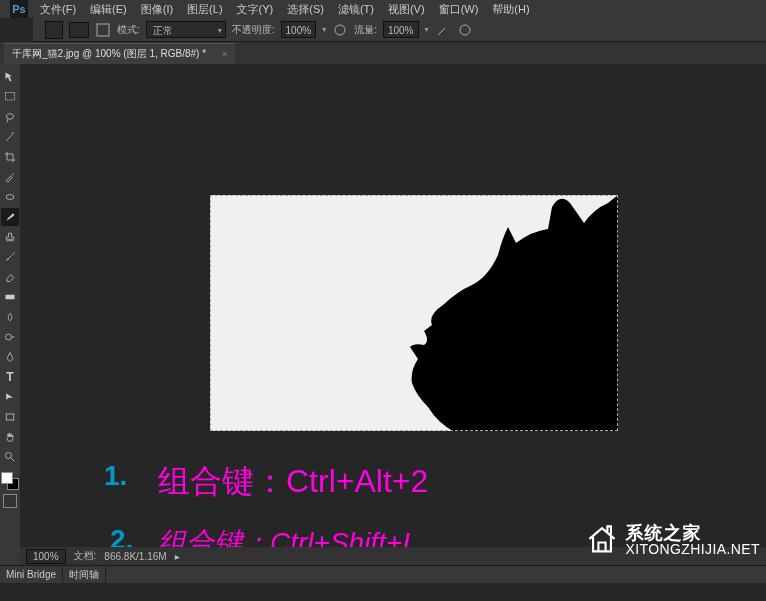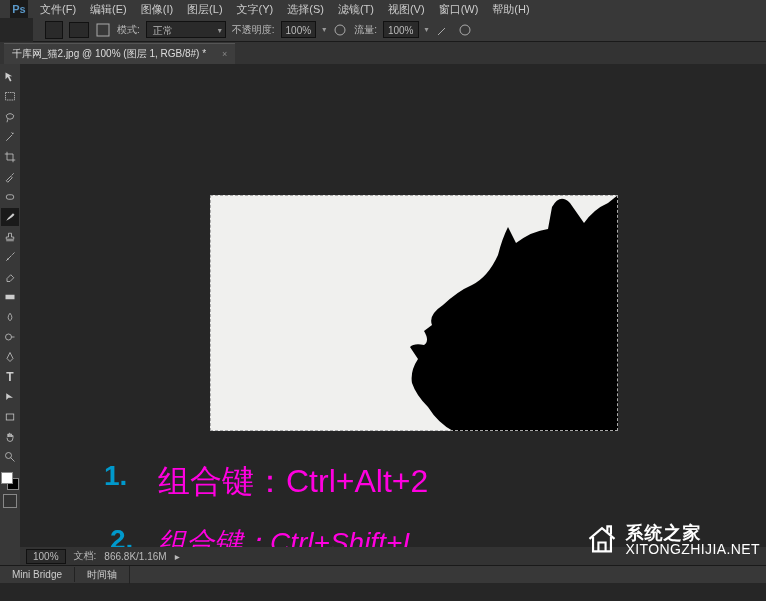--- a/index.html
+++ b/index.html
@@ -42,21 +42,21 @@
     .big-ann { position: absolute; left: 60px; top: 360px; font-size: 28px; font-weight: 500; }
     .big-ann .num1 { color: #0099cc; position: absolute; left: 24px; top: 36px; font-size: 28px; font-weight: bold; }
     .big-ann .line1 { color: #ff00e0; position: absolute; left: 78px; top: 36px; font-size: 32px; white-space: nowrap; }
     .big-ann .num2 { color: #0099cc; position: absolute; left: 30px; top: 100px; font-size: 28px; font-weight: bold; }
     .big-ann .line2 { color: #ff00e0; position: absolute; left: 78px; top: 100px; font-size: 28px; white-space: nowrap; font-style: italic; }
     
     .statusbar { position: absolute; bottom: 18px; left: 20px; right: 0; height: 18px; background: #333; display: flex; align-items: center; font-size: 10px; color: #bbb; gap: 8px; padding-left: 6px; }
     .statusbar .zoombox { background: #2a2a2a; border: 1px solid #111; padding: 1px 6px; }
     
     .bottom-tabs { position: absolute; bottom: 0; left: 0; right: 0; height: 18px; background: #383838; display: flex; align-items: center; font-size: 10px; gap: 0; border-top: 1px solid #1a1a1a; }
-    .bottom-tabs .btab { padding: 2px 12px; color: #ccc; border-right: 1px solid #222; }
+    .bottom-tabs .btab { padding: 2px 6px; color: #ccc; border-right: 1px solid #222; }
     
     .watermark { position: absolute; right: 6px; bottom: 24px; display: flex; align-items: center; gap: 6px; }
     .watermark .house svg { width: 36px; height: 34px; }
     .watermark .txt { display: flex; flex-direction: column; line-height: 1; }
     .watermark .txt .cn { color: #fff; font-size: 18px; font-weight: bold; letter-spacing: 1px; }
     .watermark .txt .en { color: #fff; font-size: 14px; letter-spacing: 0.4px; }
   </style>
 </head>
 <body>
 

